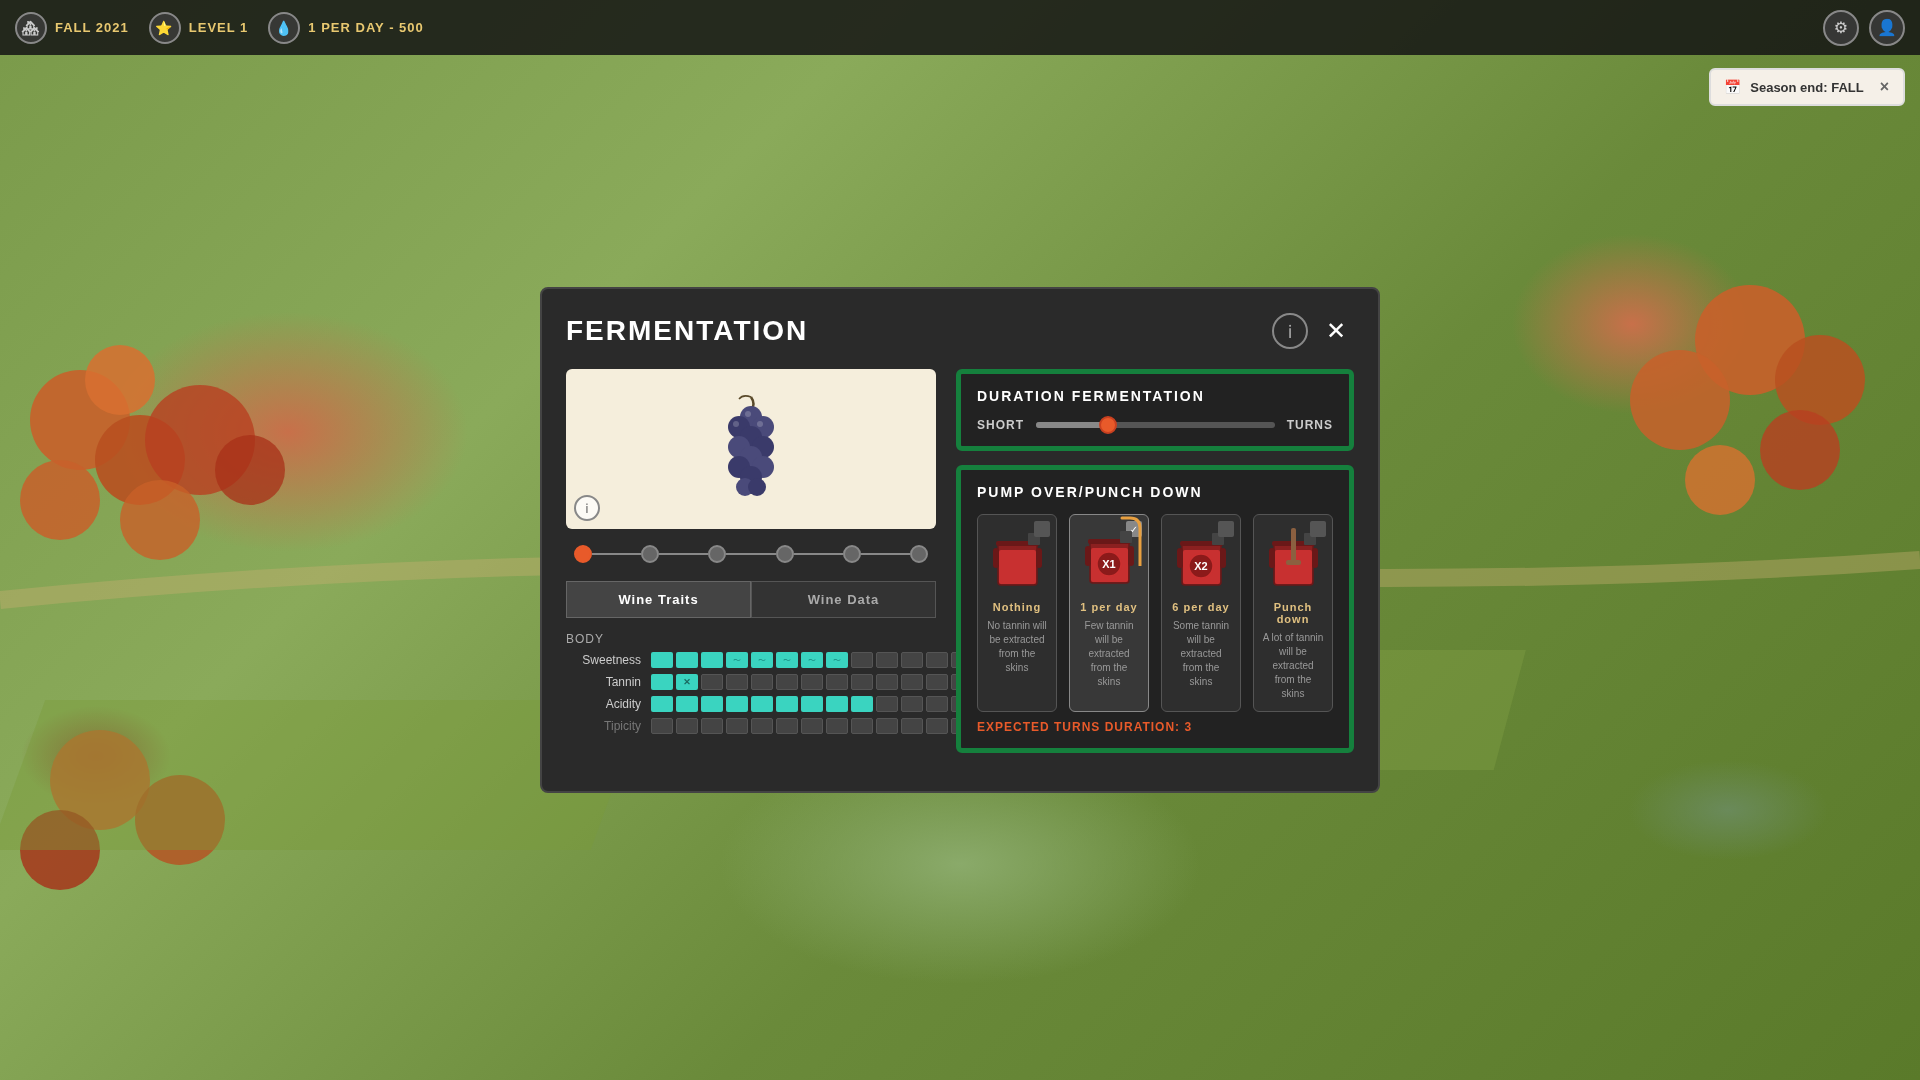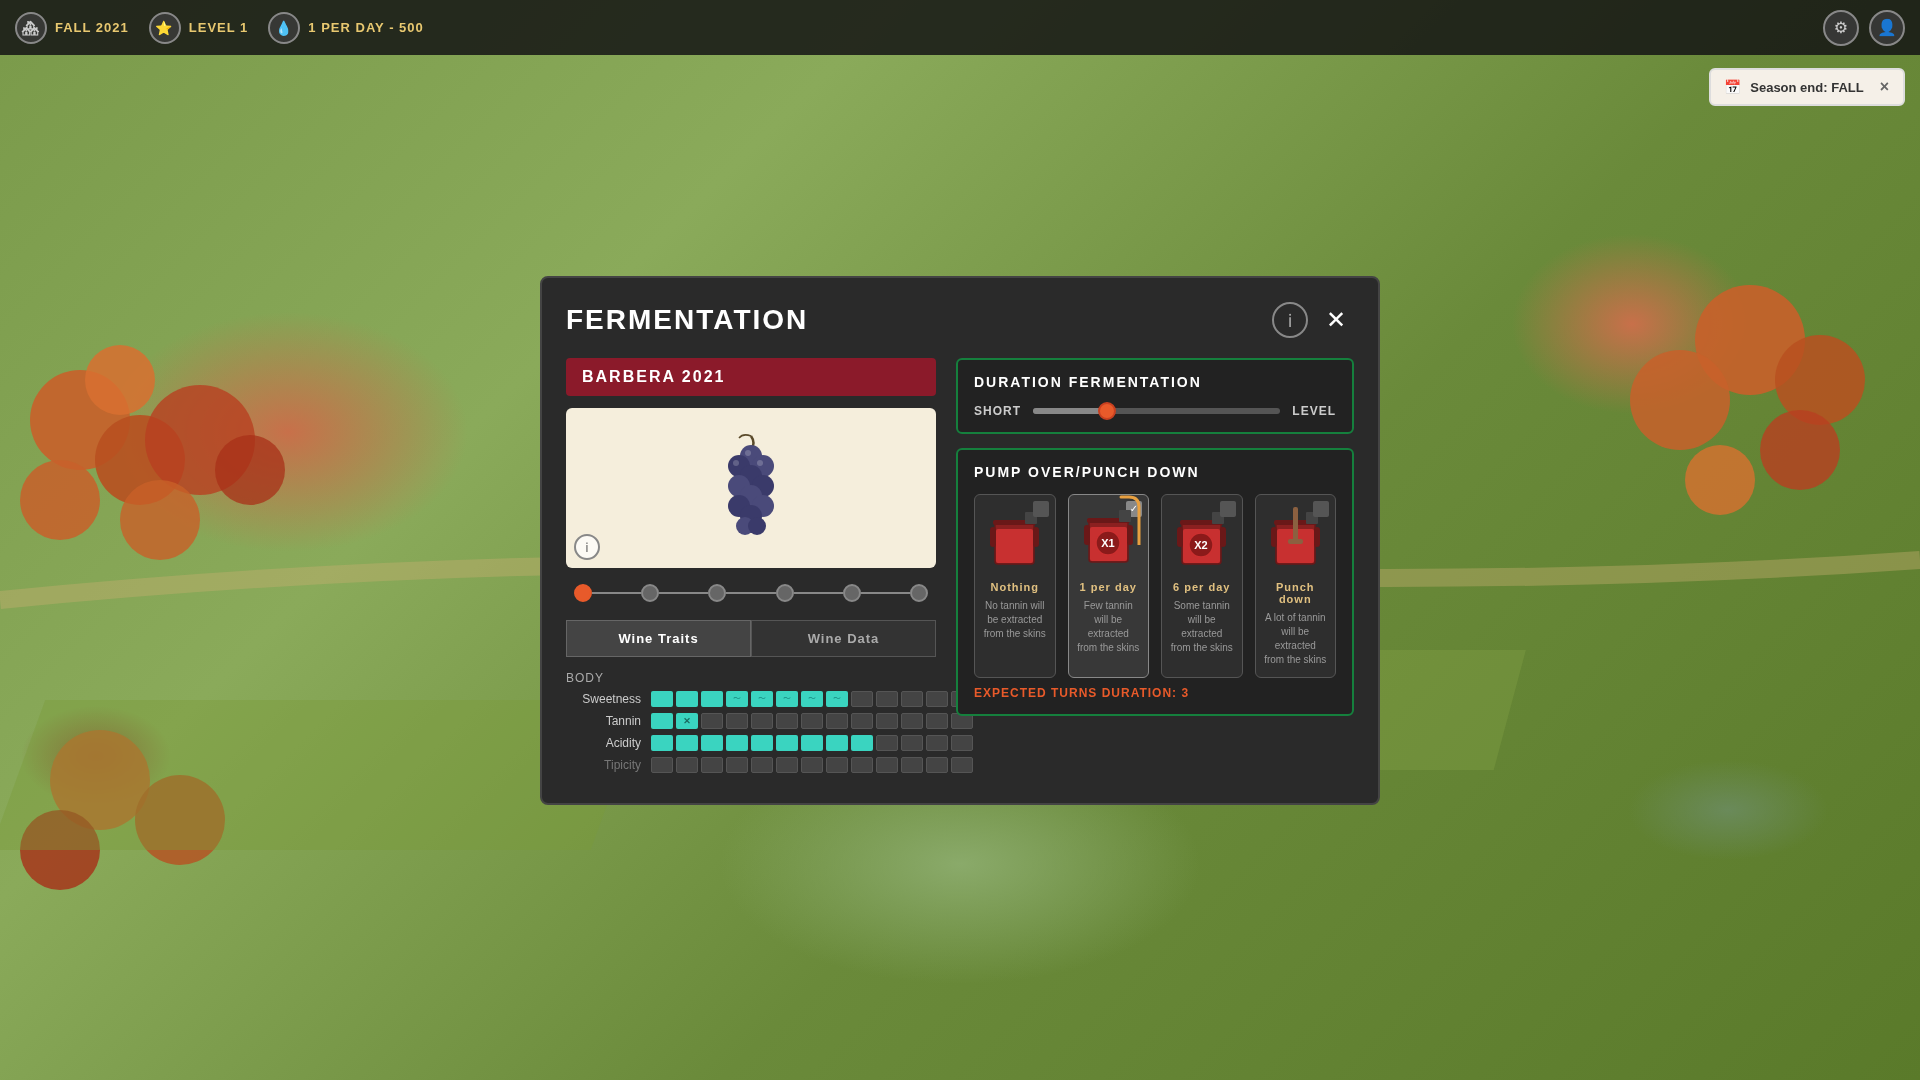--- a/index.html
+++ b/index.html
@@ -351,21 +351,21 @@
     .bar-teal { background: #3ad4c0; }
     .bar-empty { background: #444; border: 1px solid #555; }
 
     
     .right-panel {
       flex: 1;
     }
 
     .section-box {
       background: #222;
-      border: 2px solid #15803d;
+      border: 5px solid #15803d;
       border-radius: 6px;
       padding: 14px 16px;
       margin-bottom: 14px;
     }
 
     .section-title {
       color: #fff;
       font-size: 14px;
       font-weight: bold;
       letter-spacing: 2px;
@@ -586,23 +586,20 @@
       <div class="modal-header-icons">
         <div class="info-btn">ℹ</div>
         <div class="close-btn">✕</div>
       </div>
     </div>
 
     <div class="modal-body">
 
       <div class="left-panel">
 
-        <div class="wine-name-bar">
-          <span class="wine-name">BARBERA 2021</span>
-        </div>
 
         <div class="grape-display">
           <svg class="grape-bunch" viewBox="0 0 100 120">
 
             <path d="M50 8 Q55 15 50 22" stroke="#5a4a2a" stroke-width="2.5" fill="none"></path>
             <path d="M50 8 Q42 5 38 10" stroke="#5a4a2a" stroke-width="1.5" fill="none"></path>
 
             <circle cx="50" cy="28" r="11" fill="#4a4a7a"></circle>
 
             <circle cx="38" cy="38" r="11" fill="#3a3a6a"></circle>
@@ -734,21 +731,21 @@
       <div class="right-panel">
 
         <div class="section-box">
           <div class="section-title">DURATION FERMENTATION</div>
           <div class="duration-row">
             <span class="slider-label">SHORT</span>
             <div class="slider-track">
               <div class="slider-fill"></div>
               <div class="slider-thumb"></div>
             </div>
-            <span class="slider-label">LEVEL</span>
+            <span class="slider-label">TURNS</span>
           </div>
         </div>
 
         <div class="section-box">
           <div class="section-title">PUMP OVER/PUNCH DOWN</div>
           <div class="pump-cards">
 
             <div class="pump-card">
               <div class="card-checkbox">
                 <span></span>

